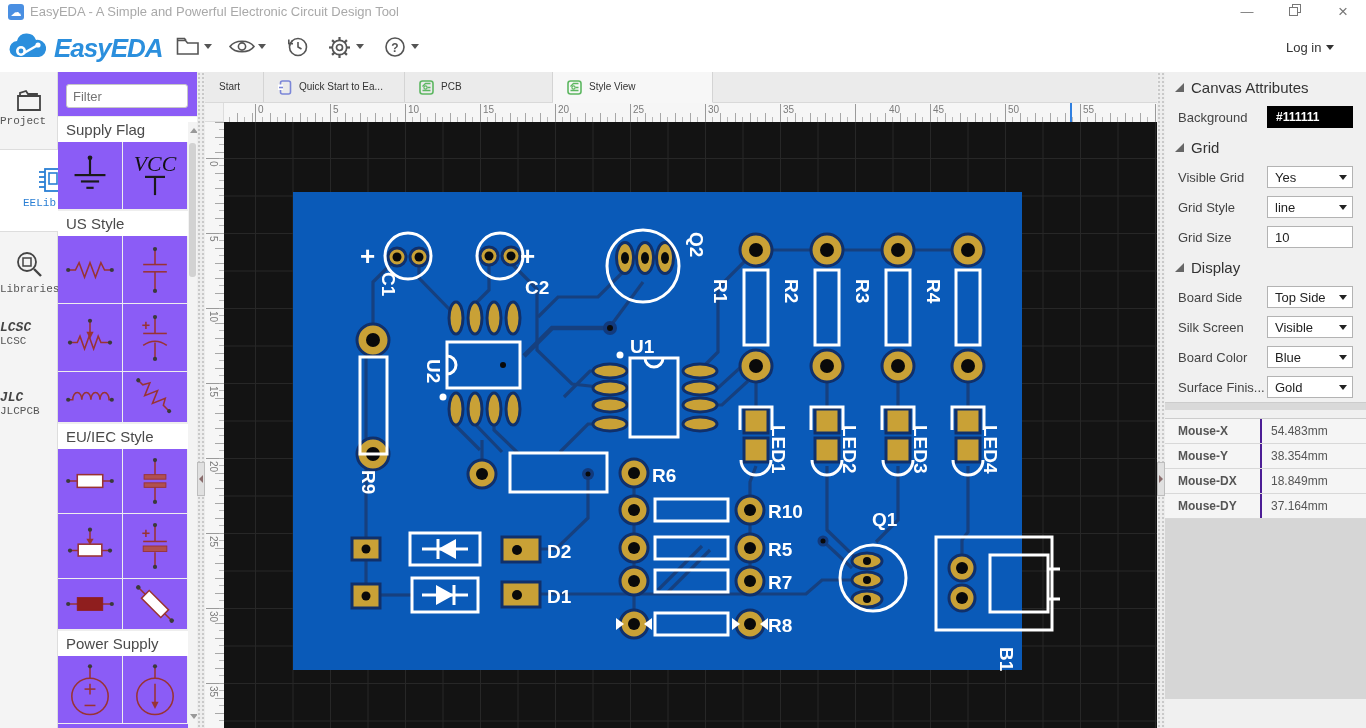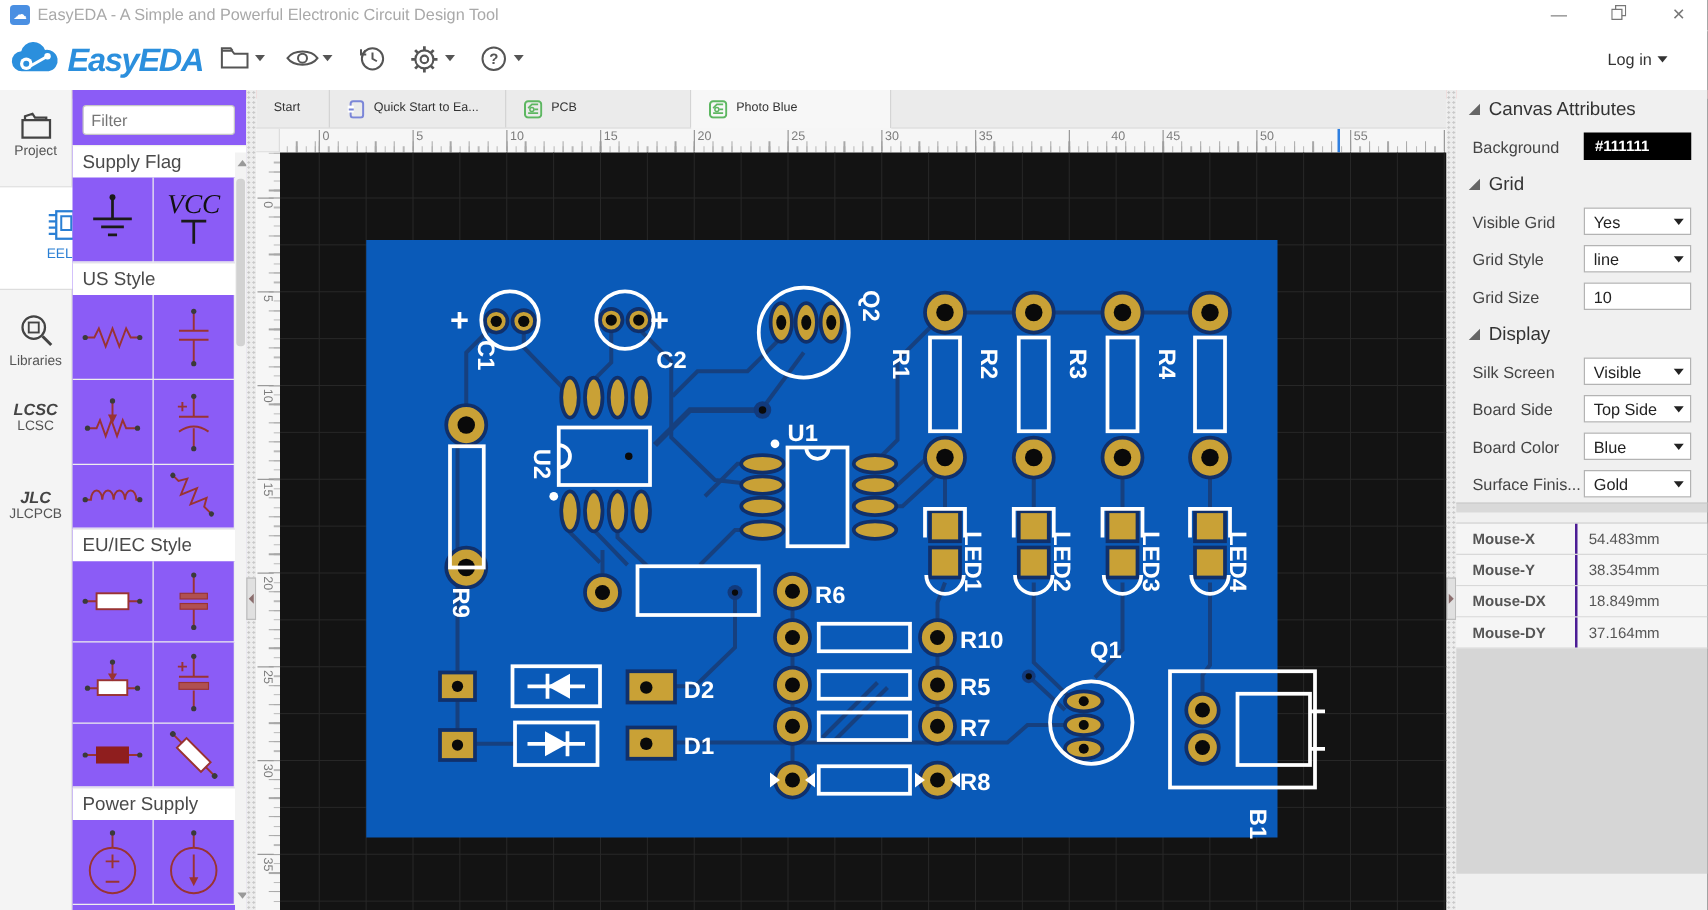--- a/index.html
+++ b/index.html
@@ -19,21 +19,21 @@
   #toolbar{left:0;top:24px;width:1366px;height:48px;background:#fff;border-bottom:7px solid #fca5a5;}
   #logo{left:8px;top:6px;height:36px;display:flex;align-items:center;}
   #logo-text{font-size:26px;font-weight:bold;font-style:italic;color:#2b8fdd;letter-spacing:-1px;margin-left:4px;}
   .tool-ic{top:12px;color:#555;}
   .caret{width:0;height:0;border-left:4px solid transparent;border-right:4px solid transparent;
          border-top:5px solid #555;display:inline-block;}
   #login{left:1286px;top:16px;font-size:13px;color:#333;display:flex;align-items:center;gap:5px;}
 
   
   #iconbar{left:0;top:72px;width:57px;height:656px;background:#f4f4f4;border-right:1px solid #ddd;}
-  .ib-item{width:57px;text-align:center;color:#555;font-size:11px;}
+  .ib-item{width:57px;color:#555;font-size:11px;font-family:Liberation Mono, monospace;}
   .ib-item svg{display:block;margin:0 auto 3px;}
   #ib-project{padding-top:16px;height:61px;border-bottom:1px solid #ddd;}
   #ib-eelib{padding-top:16px;height:65px;border-bottom:1px solid #ddd;background:#fff;color:#2a7fd4;margin-right:-1px;width:58px;padding-left:23px;}
   #ib-libraries{padding-top:18px;height:48px;}
   #ib-lcsc{padding-top:22px;height:40px;}
   #ib-jlcpcb{padding-top:30px;height:40px;}
   .ib-logo{font-style:italic;font-weight:bold;color:#444;font-size:13px;}
 
   
   #eelib-panel{left:58px;top:72px;width:139px;height:656px;background:#8b5cf6;overflow:hidden;}
@@ -474,21 +474,21 @@
     </svg>
     <span>PCB</span>
   </div>
   <div class="tab active" style="width:131px;">
     <svg width="15" height="15" viewBox="0 0 15 15">
       <rect x="1" y="1" width="13" height="13" rx="2.5" fill="none" stroke="#5db761" stroke-width="1.6"></rect>
       <path d="M3.5 6.5 L6.5 3.5 h5" fill="none" stroke="#5db761" stroke-width="1.3"></path>
       <circle cx="6.5" cy="7.5" r="1.6" fill="none" stroke="#5db761" stroke-width="1.2"></circle>
       <path d="M3.5 10.5 h8 M8.5 7.5 h3" fill="none" stroke="#5db761" stroke-width="1.3"></path>
     </svg>
-    <span>Photo Blue</span>
+    <span>Style View</span>
   </div>
 </div>
 
 <div id="ruler-corner" class="abs"></div>
 <div id="ruler-top" class="abs">
   <div class="ticks-sm"></div>
   <div class="ticks-lg"></div>
   <div id="ruler-top-labels">
       <span class="hrl" style="left: 31px;">0</span>
       <span class="hrl" style="left: 106px;">5</span>
@@ -800,30 +800,30 @@
   <div class="rp-row">
     <span class="rp-label">Grid Size</span>
     <input class="rp-input" value="10" style="">
   </div>
 
   <div class="rp-header">
     <span class="rp-tri"></span>
     <span>Display</span>
   </div>
   <div class="rp-row">
+    <span class="rp-label">Board Side</span>
+    <div class="rp-select">
+      <span>Top Side</span>
+      <span class="sel-caret"></span>
+    </div>
+  </div>
+  <div class="rp-row">
     <span class="rp-label">Silk Screen</span>
     <div class="rp-select">
       <span>Visible</span>
-      <span class="sel-caret"></span>
-    </div>
-  </div>
-  <div class="rp-row">
-    <span class="rp-label">Board Side</span>
-    <div class="rp-select">
-      <span>Top Side</span>
       <span class="sel-caret"></span>
     </div>
   </div>
   <div class="rp-row">
     <span class="rp-label">Board Color</span>
     <div class="rp-select">
       <span>Blue</span>
       <span class="sel-caret"></span>
     </div>
   </div>

